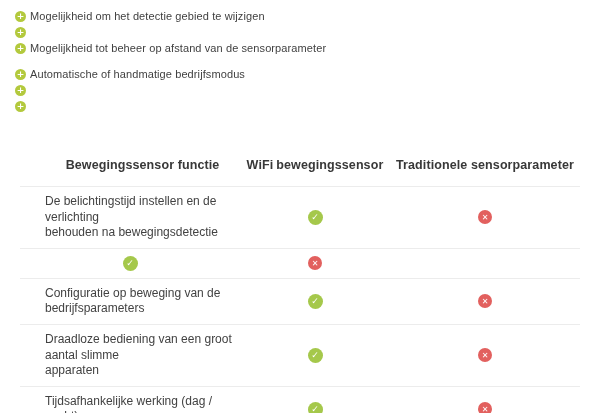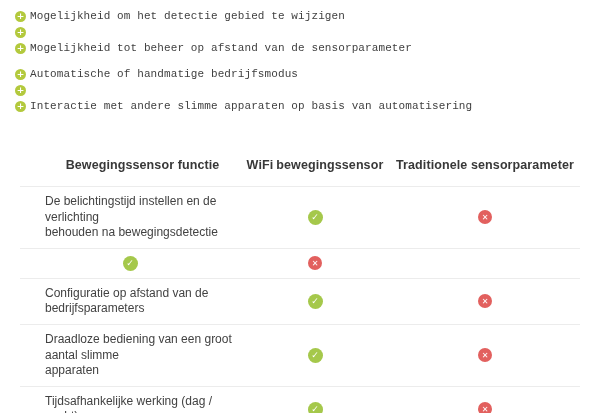--- a/index.html
+++ b/index.html
@@ -37,21 +37,20 @@
     font-weight: bold;
     line-height: 11px;
     text-align: center;
     margin-right: 4px;
   }
   .benefit-label {
     font-size: 11px;
     color: #3f3f3f;
     letter-spacing: 0.1px;
     white-space: nowrap;
-    font-family: Liberation Mono, monospace;
   }
 
   
   .comparison {
     margin: 44px 20px 0 20px;
     width: 560px;
   }
   .t-row {
     display: grid;
     grid-template-columns: 1fr 150px 190px;
@@ -130,21 +129,20 @@
     <div class="benefit-group">
       <div class="benefit-item">
         <span class="plus-icon">+</span>
         <span class="benefit-label">Automatische of handmatige bedrijfsmodus</span>
       </div>
       <div class="benefit-item">
         <span class="plus-icon">+</span>
       </div>
       <div class="benefit-item">
         <span class="plus-icon">+</span>
-        <span class="benefit-label">Interactie met andere slimme apparaten op basis van automatisering</span>
       </div>
     </div>
   </section>
 
   <section class="comparison">
 
     <div class="t-row t-head">
       <div class="th th-feature">Bewegingssensor functie</div>
       <div class="th"><span class="wifi-strong">WiFi</span><span>bewegingssensor</span></div>
       <div class="th">Traditionele sensorparameter</div>
@@ -164,21 +162,21 @@
     <div class="t-row">
       <div class="td-cell">
           <span class="badge badge-check">✓</span>
         </div>
       <div class="td-cell">
           <span class="badge badge-cross">✕</span>
         </div>
     </div>
 
     <div class="t-row">
-      <div class="td-feature">Configuratie op afstand van de bedrijfsparameters</div>
+      <div class="td-feature">Configuratie op beweging van de bedrijfsparameters</div>
       <div class="td-cell">
           <span class="badge badge-check">✓</span>
         </div>
       <div class="td-cell">
           <span class="badge badge-cross">✕</span>
         </div>
     </div>
 
     <div class="t-row">
       <div class="td-feature">Draadloze bediening van een groot aantal slimme

